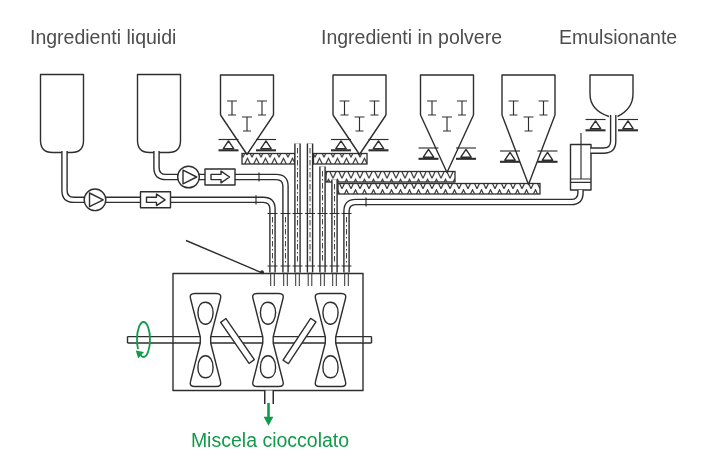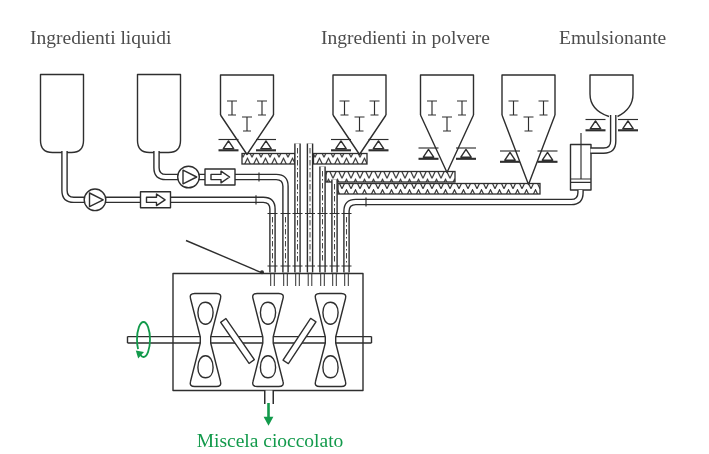--- a/index.html
+++ b/index.html
@@ -1,17 +1,17 @@
 <!DOCTYPE html>
 <html style="--line: #2e2e2e; --text: #4d4d4d; --green: #129a4b; --bg: #ffffff;"><head>
 <meta charset="utf-8">
 <style>
   html,body{margin:0;padding:0;background:#fff}
   .stage{position:relative;width:709px;height:454px;background:var(--bg,#fff);
-         font-family:Liberation Serif, serif;overflow:hidden}
+         font-family:Liberation Sans, sans-serif;overflow:hidden}
   svg{display:block}
   .ln  {stroke:var(--line);stroke-width:1.4;fill:none;stroke-linejoin:round}
   .lnf {stroke:var(--line);stroke-width:1.4;fill:#fff;stroke-linejoin:round}
   .thin{stroke:var(--line);stroke-width:1.15;fill:none}
   .lc2 {stroke:var(--line);stroke-width:2.1;fill:none}
   .po{stroke:var(--line);stroke-width:6.6;fill:none}
   .pi{stroke:#fff;stroke-width:3.8;fill:none}
   .so{stroke:var(--line);stroke-width:4.6;fill:none}
   .si{stroke:#fff;stroke-width:2.6;fill:none}
   .oo{stroke:var(--line);stroke-width:10;fill:none}

